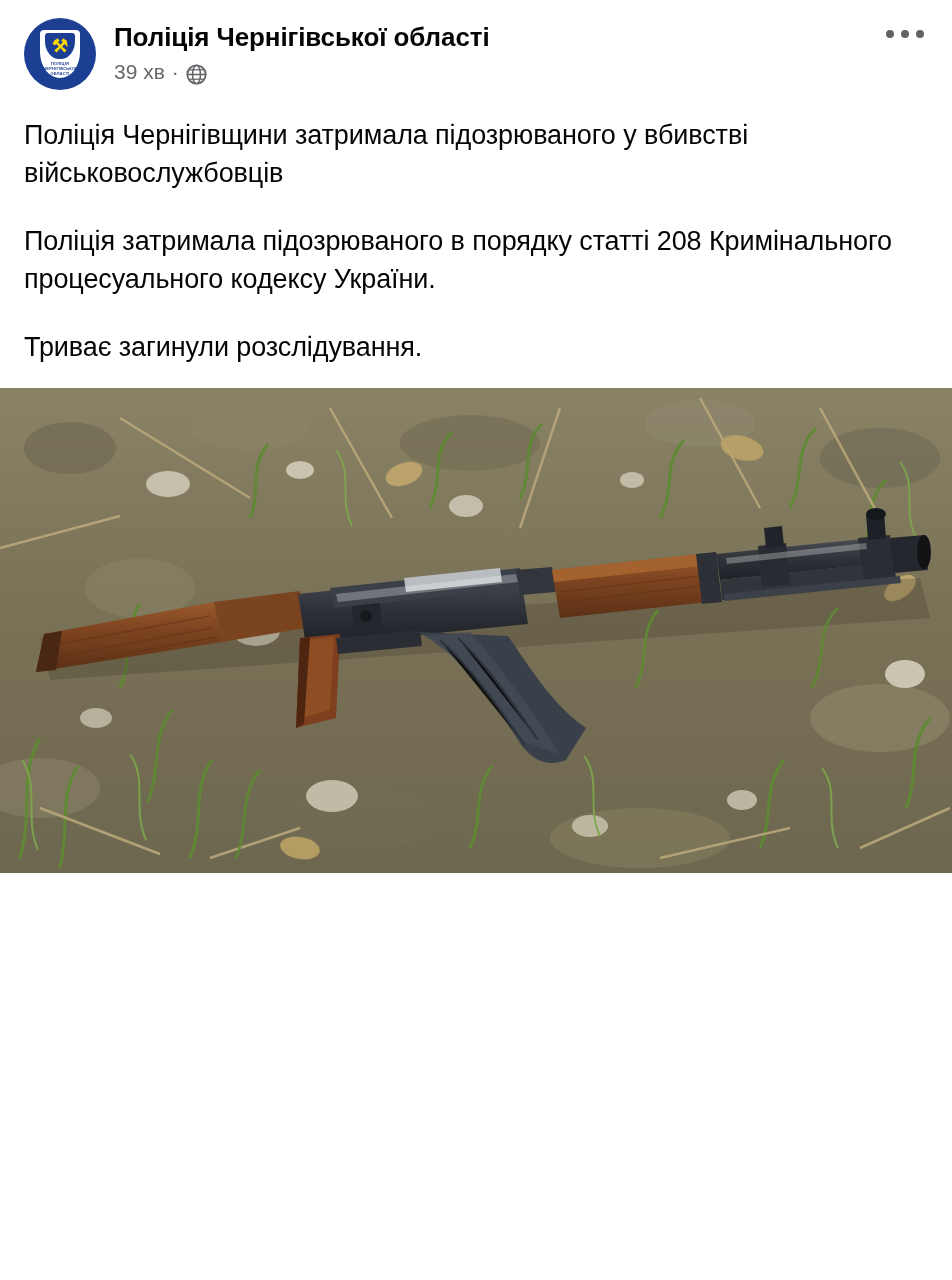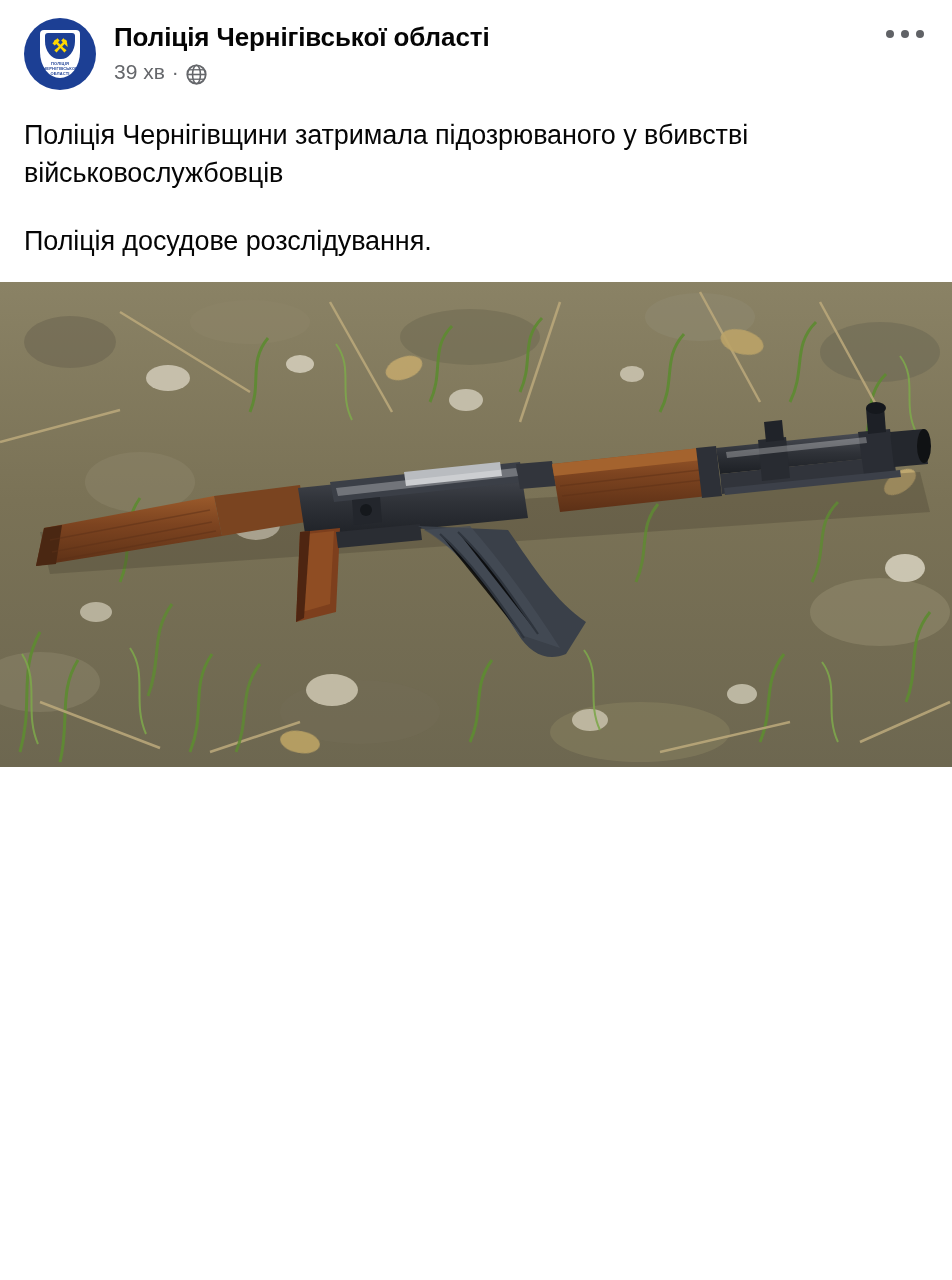--- a/index.html
+++ b/index.html
@@ -196,21 +196,22 @@
 
     <div class="more-btn">
       <span></span>
       <span></span>
       <span></span>
     </div>
   </div>
 
   <div class="post-body">
     <p>Поліція Чернігівщини затримала підозрюваного у вбивстві військовослужбовців</p>
-    <p>Поліція досудове розслідування.</p>
+    <p>Поліція затримала підозрюваного в порядку статті 208 Кримінального процесуального кодексу України.</p>
+    <p>Триває загинули розслідування.</p>
   </div>
 
   <div class="post-photo">
     <svg class="photo-svg" viewBox="0 0 952 485" preserveAspectRatio="none" aria-hidden="true">
       <defs>
         <linearGradient id="ground" x1="0" y1="0" x2="0" y2="1">
           <stop offset="0%" stop-color="#8a8265"></stop>
           <stop offset="45%" stop-color="#7a7256"></stop>
           <stop offset="100%" stop-color="#6d6750"></stop>
         </linearGradient>

